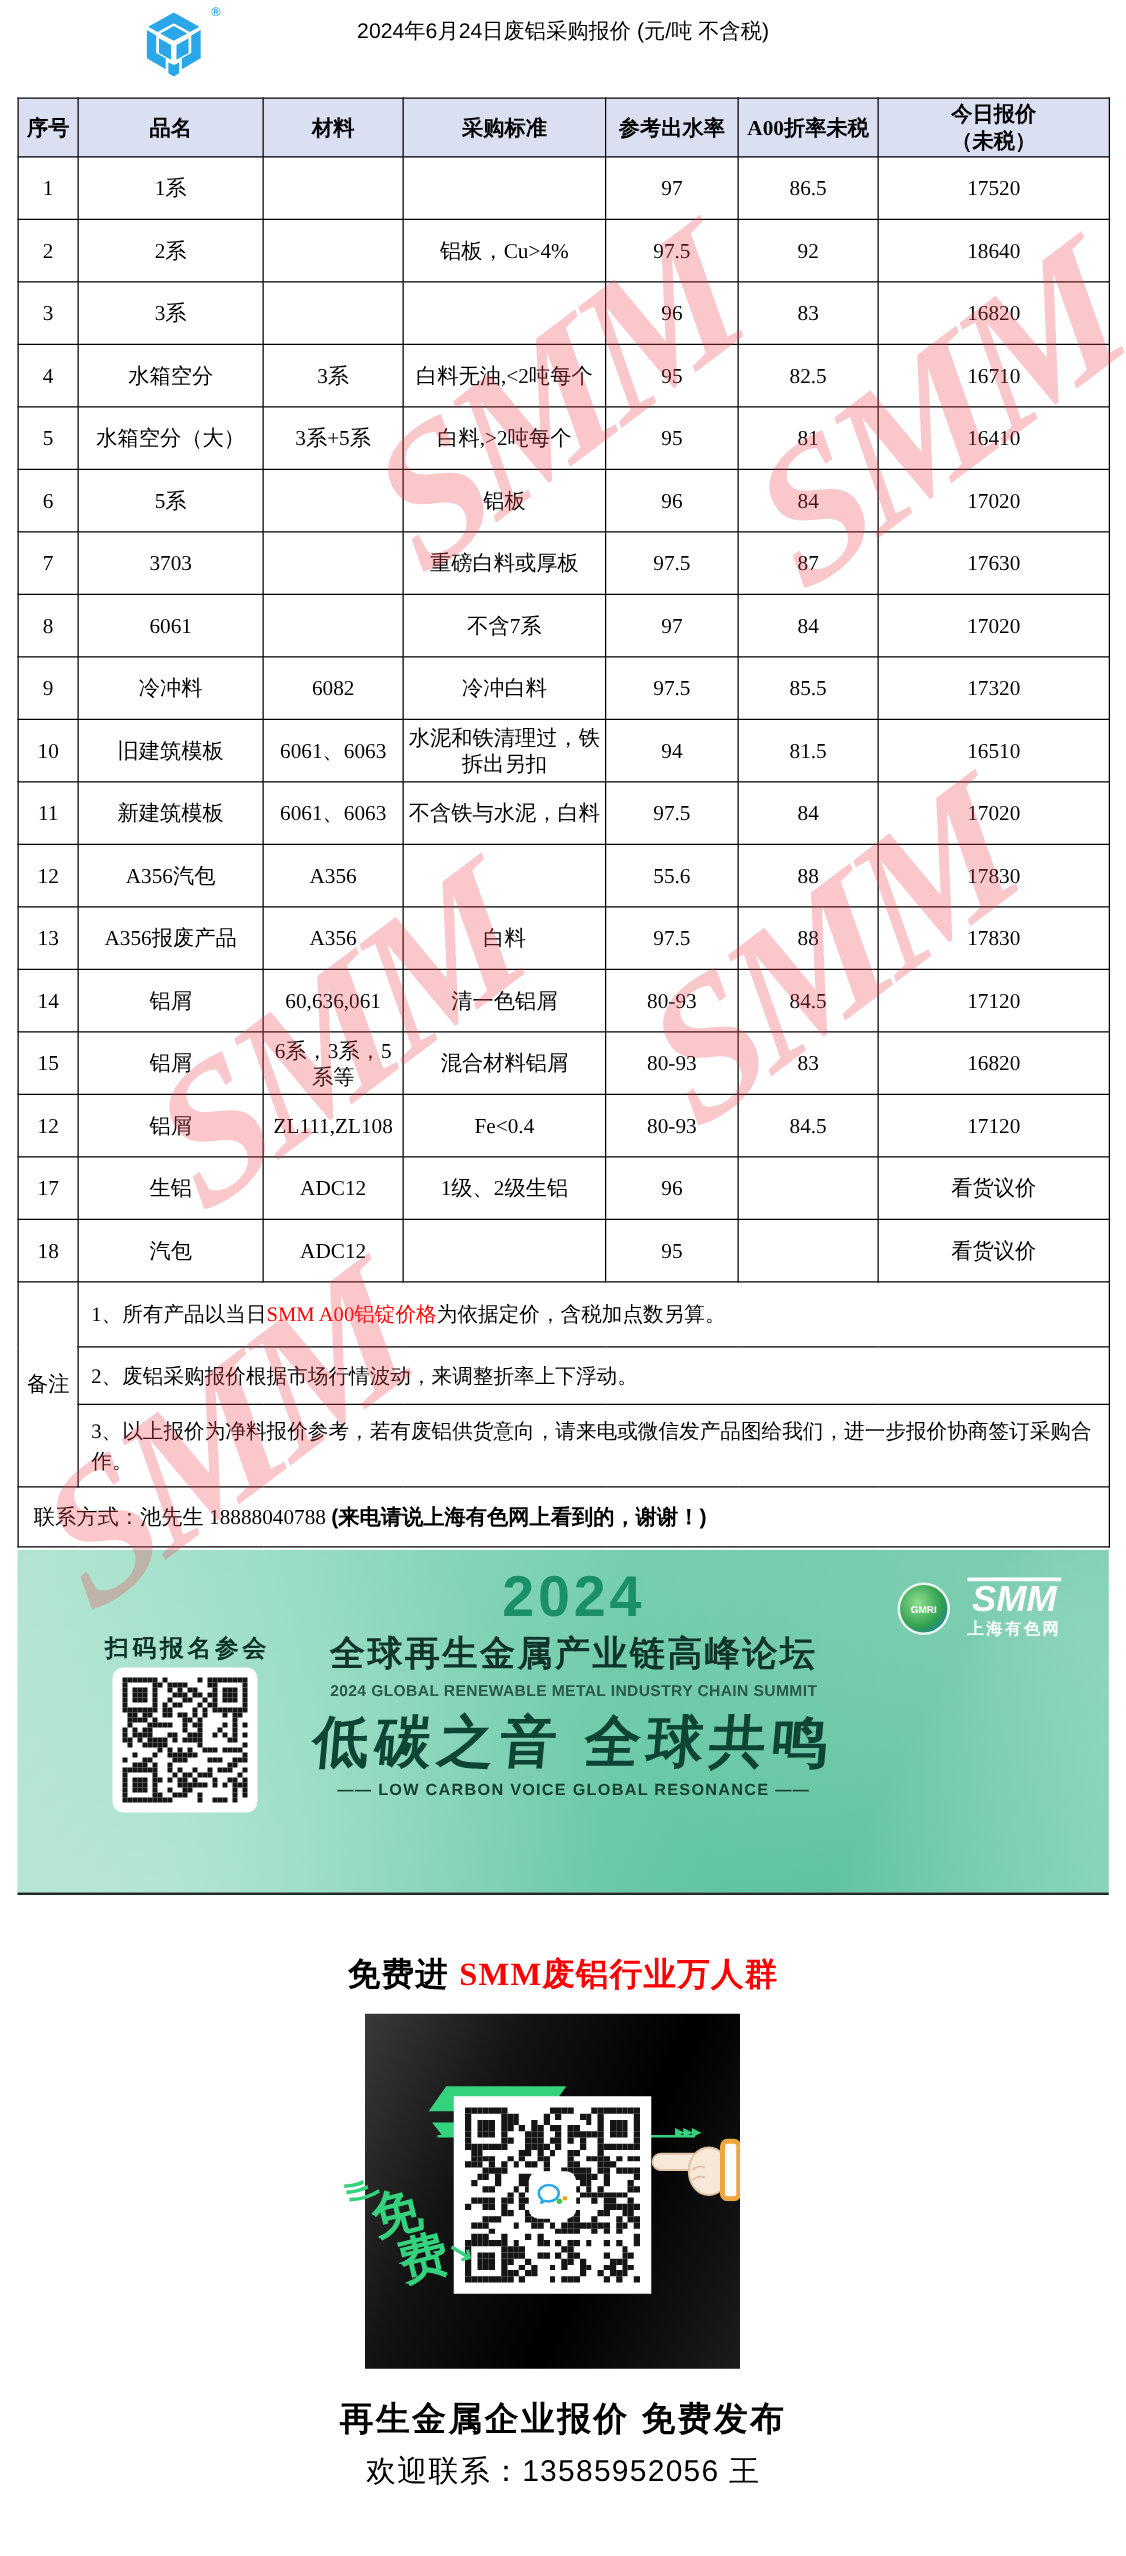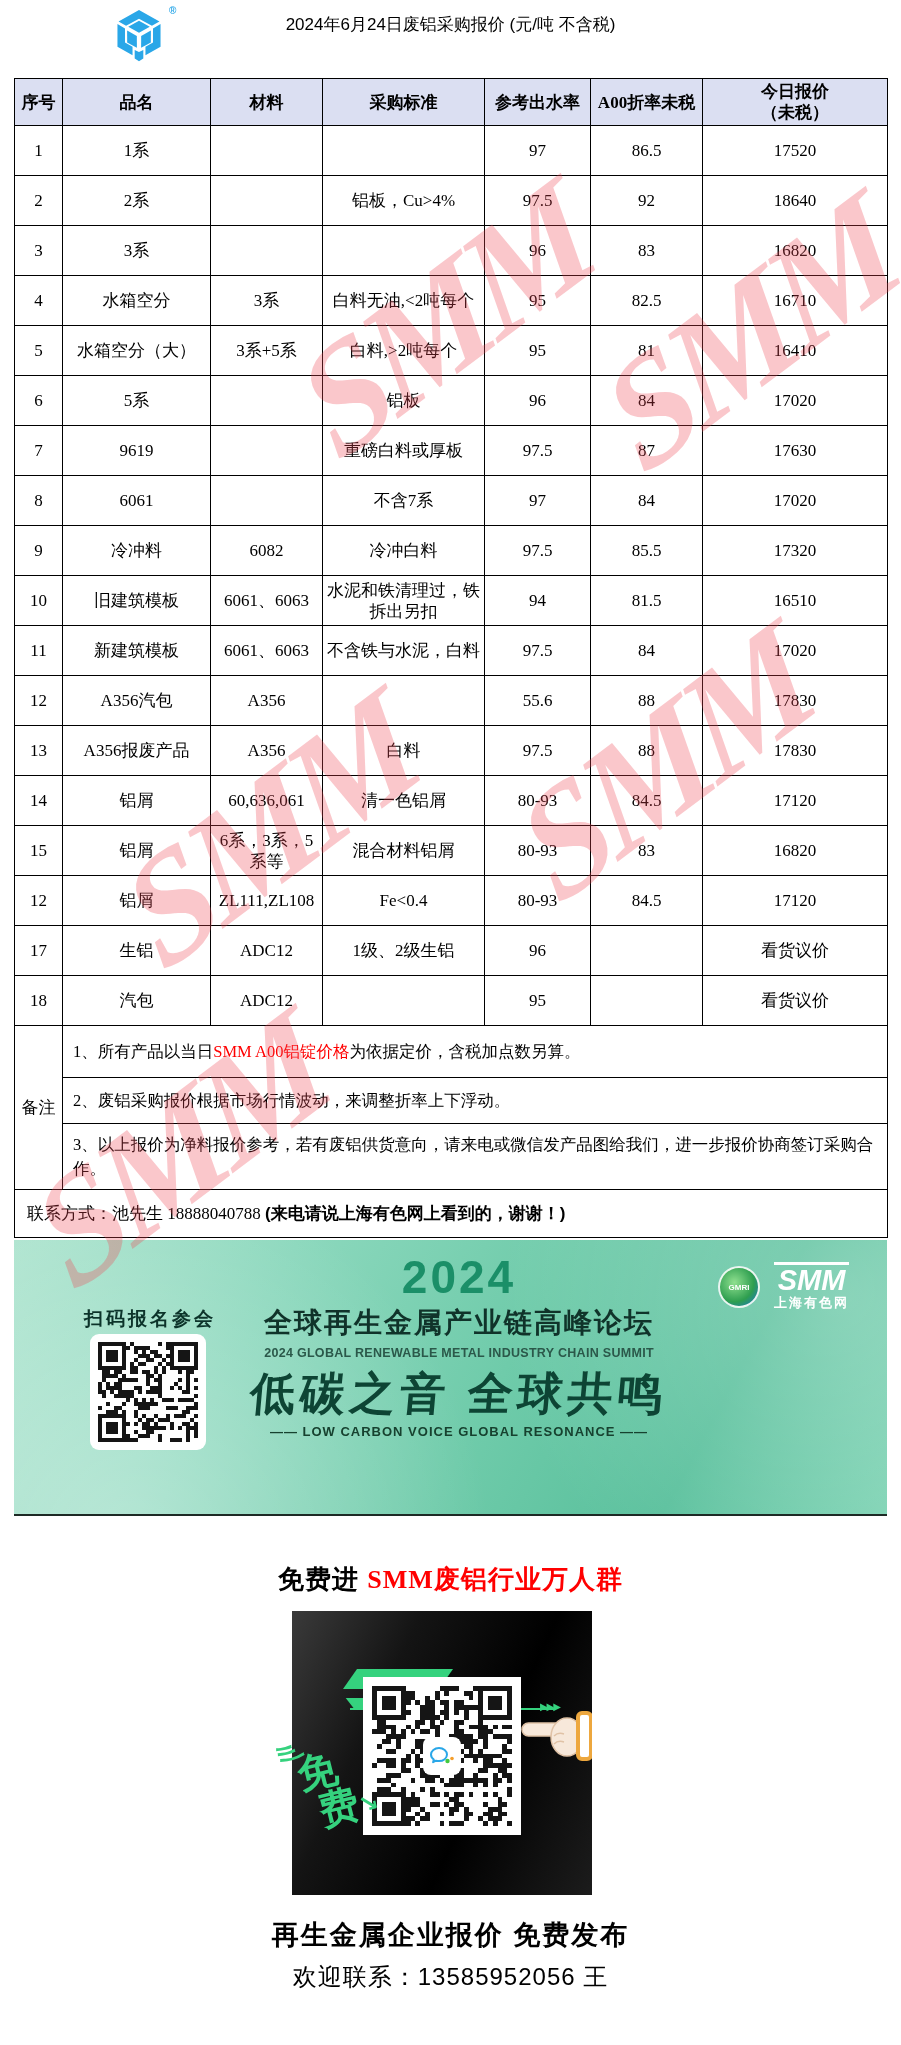--- a/index.html
+++ b/index.html
@@ -212,21 +212,21 @@
     <td>5系</td>
     <td></td>
     <td>铝板</td>
     <td>96</td>
     <td>84</td>
     <td>17020</td>
   </tr>
 
   <tr>
     <td>7</td>
-    <td>9619</td>
+    <td>3703</td>
     <td></td>
     <td>重磅白料或厚板</td>
     <td>97.5</td>
     <td>87</td>
     <td>17630</td>
   </tr>
 
   <tr>
     <td>8</td>
     <td>6061</td>

